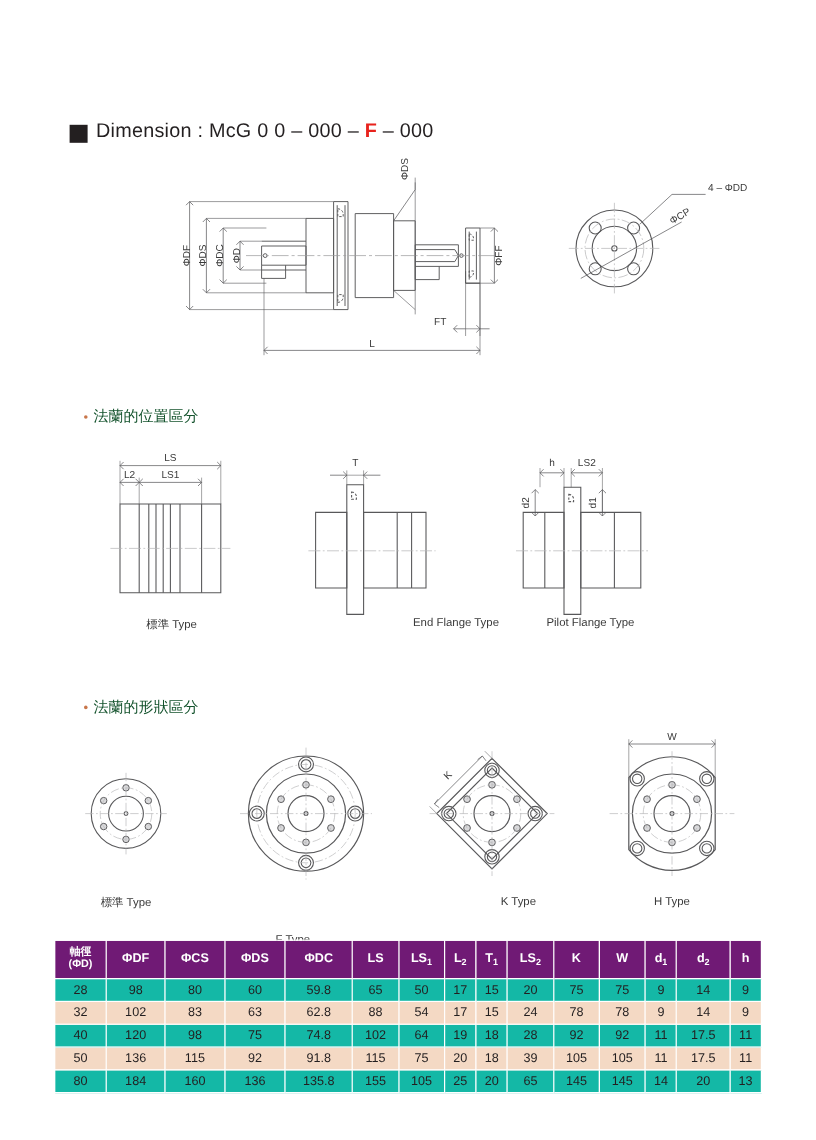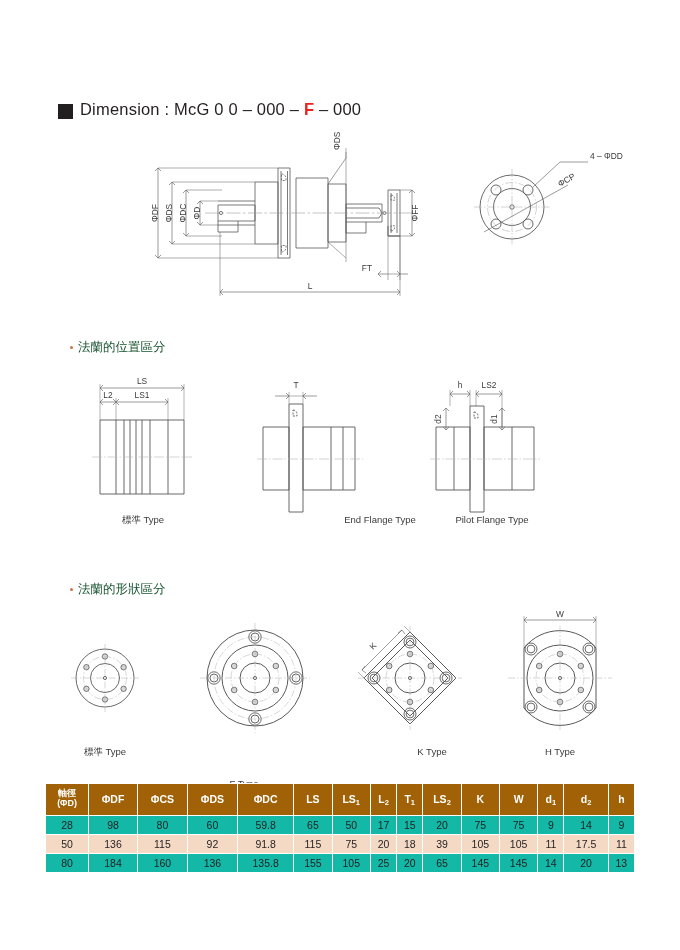--- a/index.html
+++ b/index.html
@@ -80,21 +80,21 @@
   
   #spec-table {
     position: absolute;
     left: 45px;
     top: 783px;
     border-collapse: collapse;
     font-size: 10.5px;
     width: 590px;
   }
   #spec-table th {
-    background: #a16207;
+    background: #701a75;
     color: #ffffff;
     font-weight: bold;
     border: 1px solid #ffffff;
     padding: 2px 0 3px;
     line-height: 1.15;
     text-align: center;
     vertical-align: middle;
     height: 26px;
   }
   #spec-table th.first-col { font-size: 9px; line-height: 1.1; }
@@ -562,20 +562,54 @@
         <td>17</td>
         <td>15</td>
         <td>20</td>
         <td>75</td>
         <td>75</td>
         <td>9</td>
         <td>14</td>
         <td>9</td>
       </tr>
       <tr class="even">
+        <td>32</td>
+        <td>102</td>
+        <td>83</td>
+        <td>63</td>
+        <td>62.8</td>
+        <td>88</td>
+        <td>54</td>
+        <td>17</td>
+        <td>15</td>
+        <td>24</td>
+        <td>78</td>
+        <td>78</td>
+        <td>9</td>
+        <td>14</td>
+        <td>9</td>
+      </tr>
+      <tr class="odd">
+        <td>40</td>
+        <td>120</td>
+        <td>98</td>
+        <td>75</td>
+        <td>74.8</td>
+        <td>102</td>
+        <td>64</td>
+        <td>19</td>
+        <td>18</td>
+        <td>28</td>
+        <td>92</td>
+        <td>92</td>
+        <td>11</td>
+        <td>17.5</td>
+        <td>11</td>
+      </tr>
+      <tr class="even">
         <td>50</td>
         <td>136</td>
         <td>115</td>
         <td>92</td>
         <td>91.8</td>
         <td>115</td>
         <td>75</td>
         <td>20</td>
         <td>18</td>
         <td>39</td>

